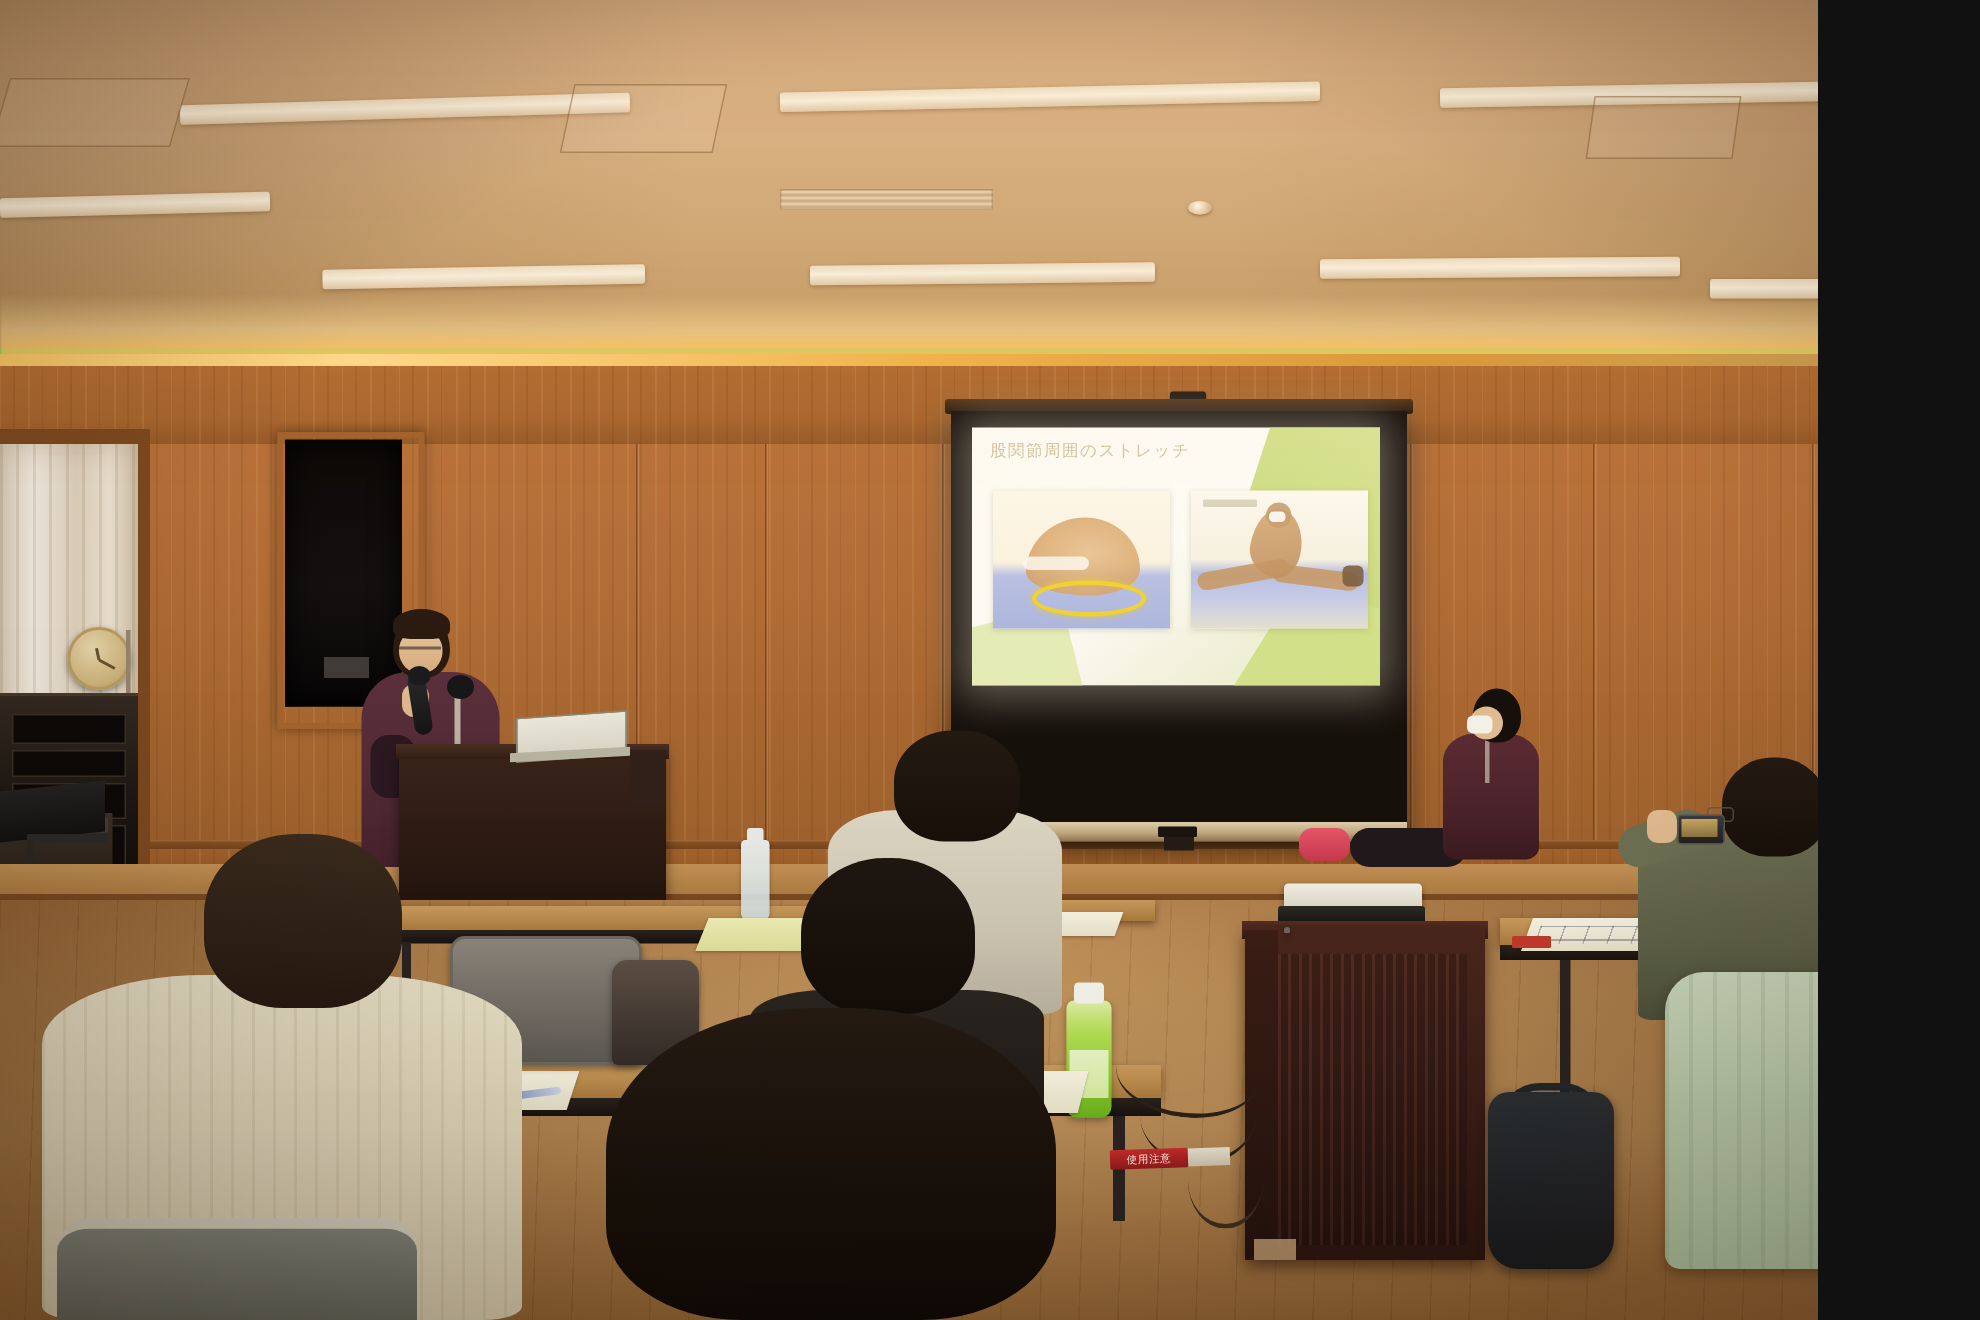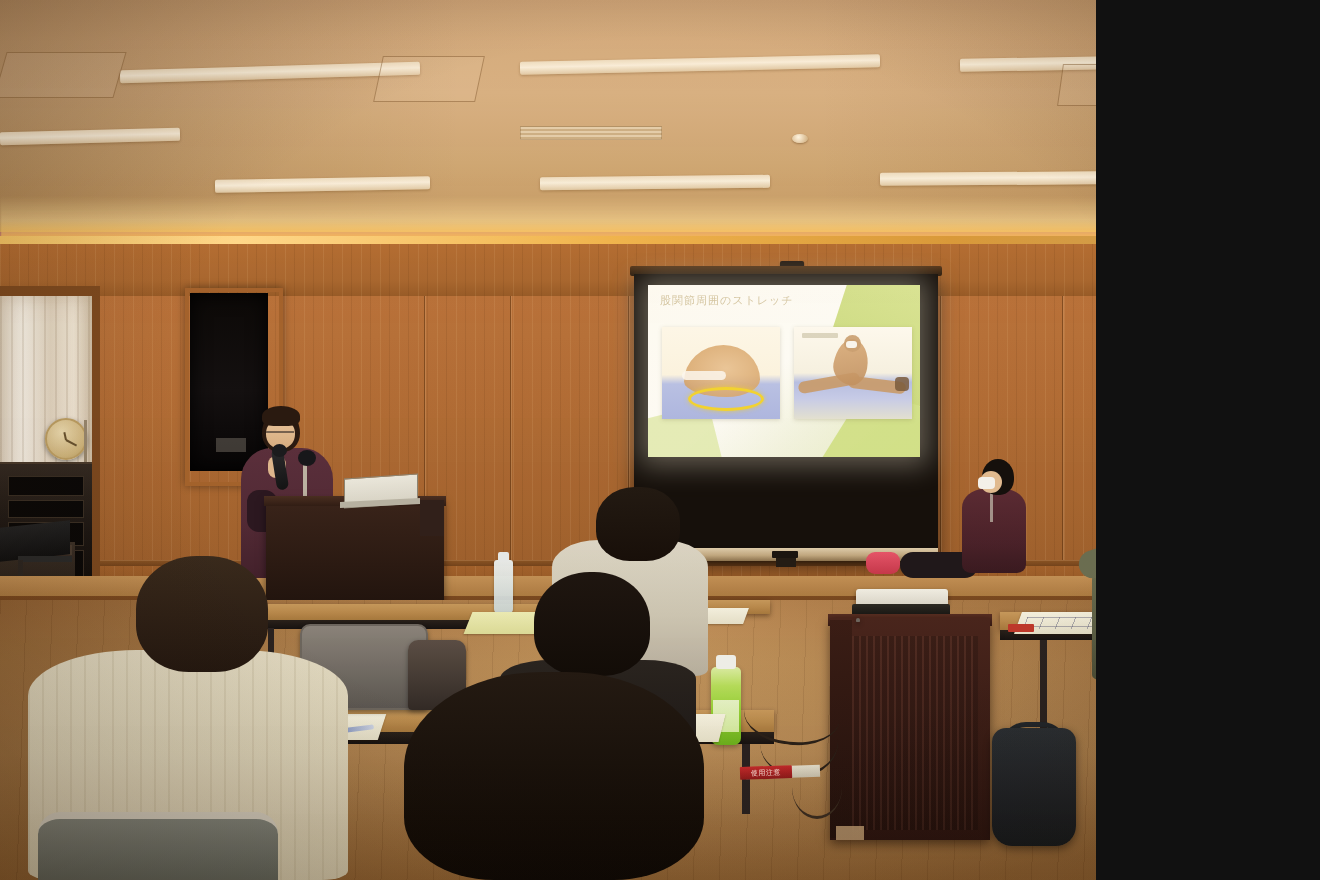--- a/index.html
+++ b/index.html
@@ -1,23 +1,23 @@
 <!DOCTYPE html>
 <html><head>
 <meta charset="utf-8">
 <title>Seminar Room Photo</title>
 <style>
   html,body{margin:0;padding:0;background:#111;}
   body{font-family:"Liberation Sans",sans-serif;}
 
   #scene{
     position:relative;
-    width:1096px;height:880px;
+    width:1212px;height:880px;
     overflow:hidden;
-    background:#701a75;
+    background:#22c55e;
   }
   .abs{position:absolute;}
 
   
   #ceiling{
     left:0;top:0;width:1320px;height:232px;
     background:
       linear-gradient(180deg,#c9a277 0%,#d5ae81 18%,#d8b285 40%,#cfa876 70%,#c59a63 100%);
   }
   #ceiling:after{ 

